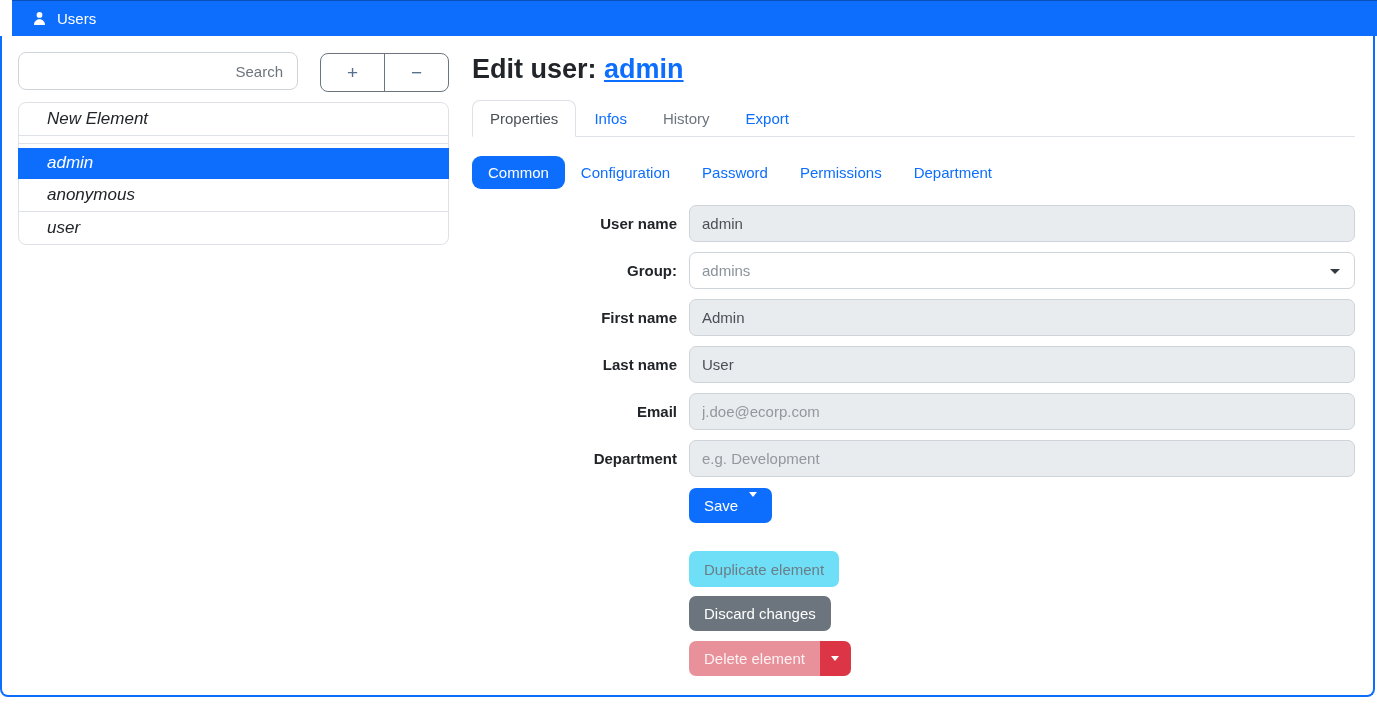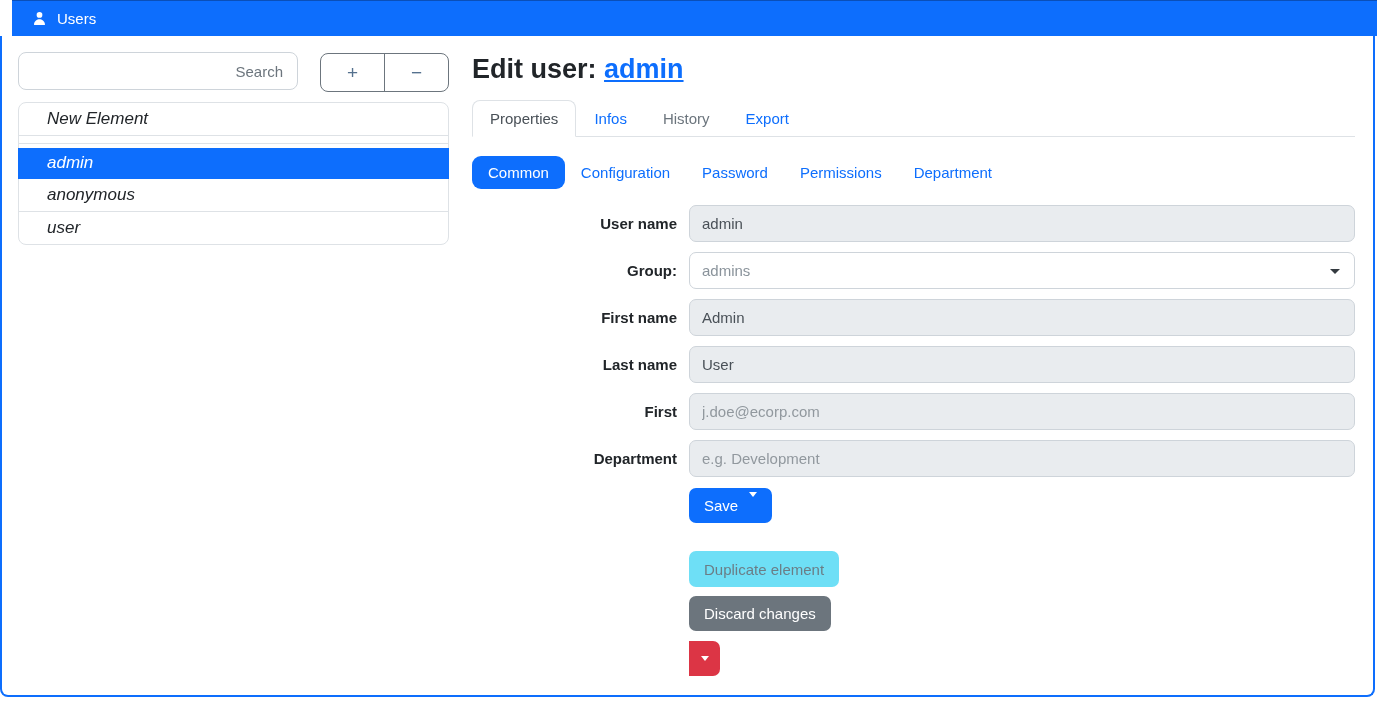--- a/index.html
+++ b/index.html
@@ -222,36 +222,37 @@
       </div>
       <div class="frow">
         <div class="flabel">First name</div>
         <input class="fctl" type="text" value="Admin" style="">
       </div>
       <div class="frow">
         <div class="flabel">Last name</div>
         <input class="fctl" type="text" value="User" style="">
       </div>
       <div class="frow">
-        <div class="flabel">First</div>
+        <div class="flabel">Email</div>
         <input class="fctl" type="text" placeholder="j.doe@ecorp.com" style="">
       </div>
       <div class="frow">
         <div class="flabel">Department</div>
         <input class="fctl" type="text" placeholder="e.g. Development" style="">
       </div>
     </div>
 
     <div class="actions">
       <button class="btn btn-save block">
         <span>Save</span>
         <span class="caret-down"></span>
       </button>
       <button class="btn btn-duplicate block">Duplicate element</button>
       <button class="btn btn-discard block">Discard changes</button>
       <div class="split">
+        <button class="btn btn-delete">Delete element</button>
         <button class="btn-delete-caret">
           <span class="tri"></span>
         </button>
       </div>
     </div>
   </div>
 </div>
 
 </body></html>

